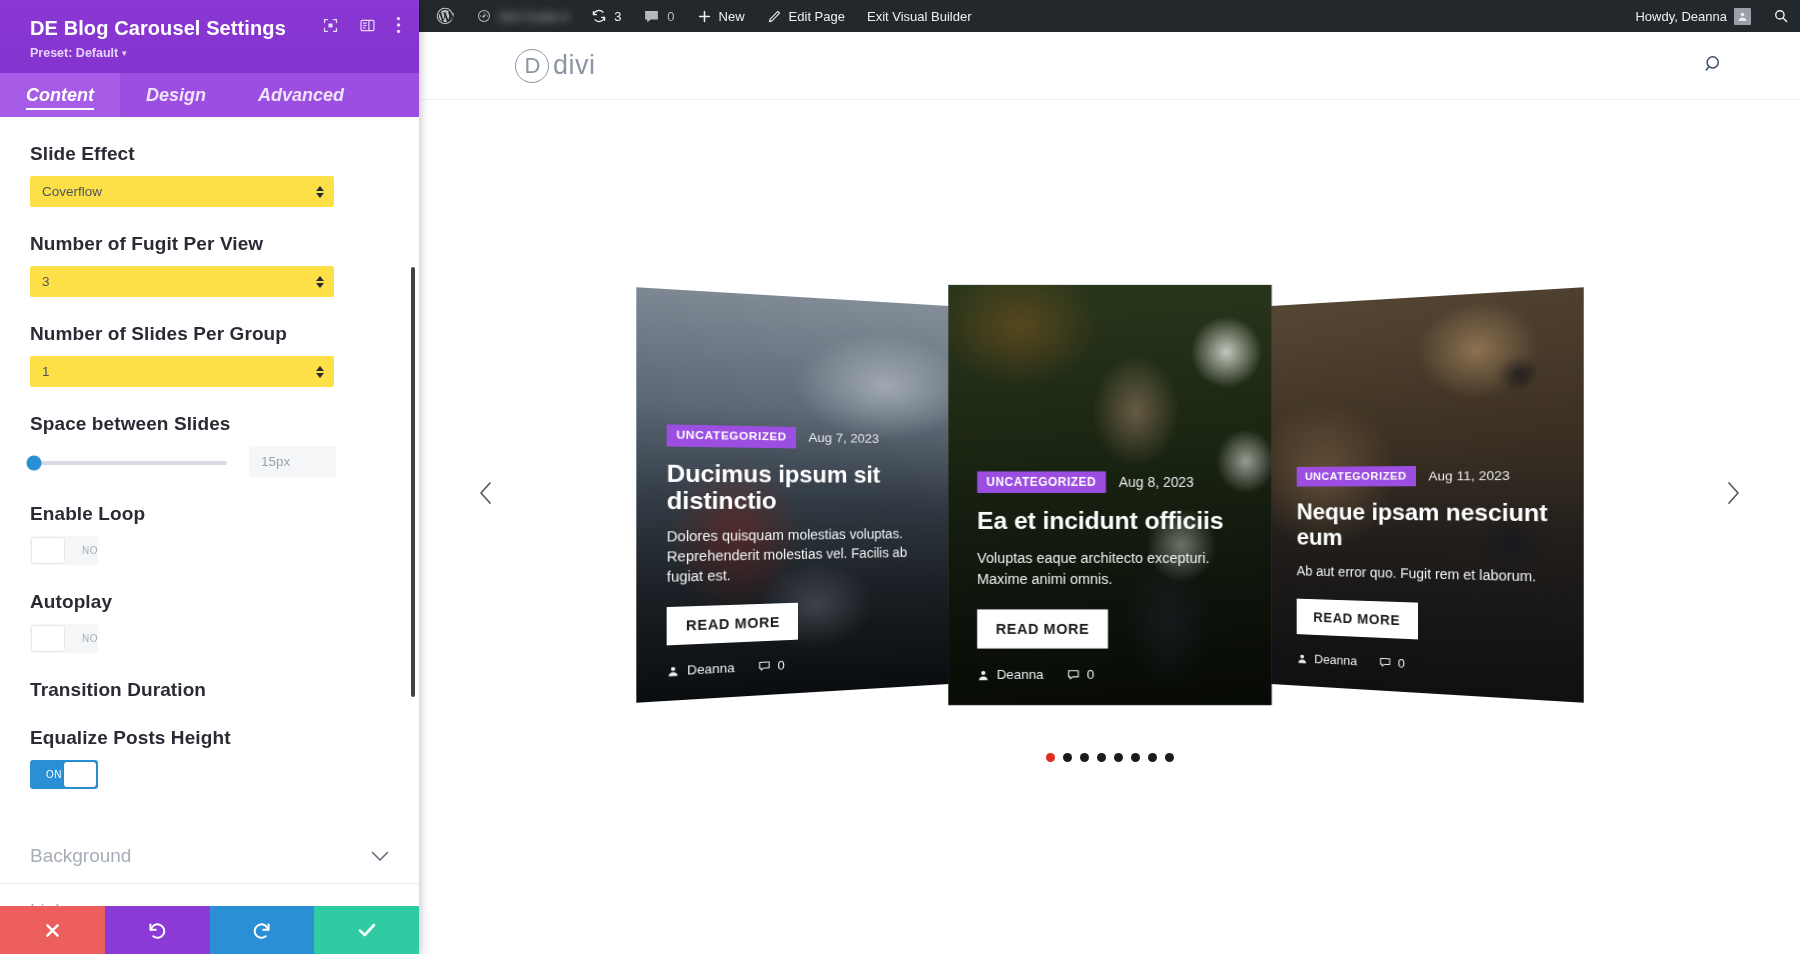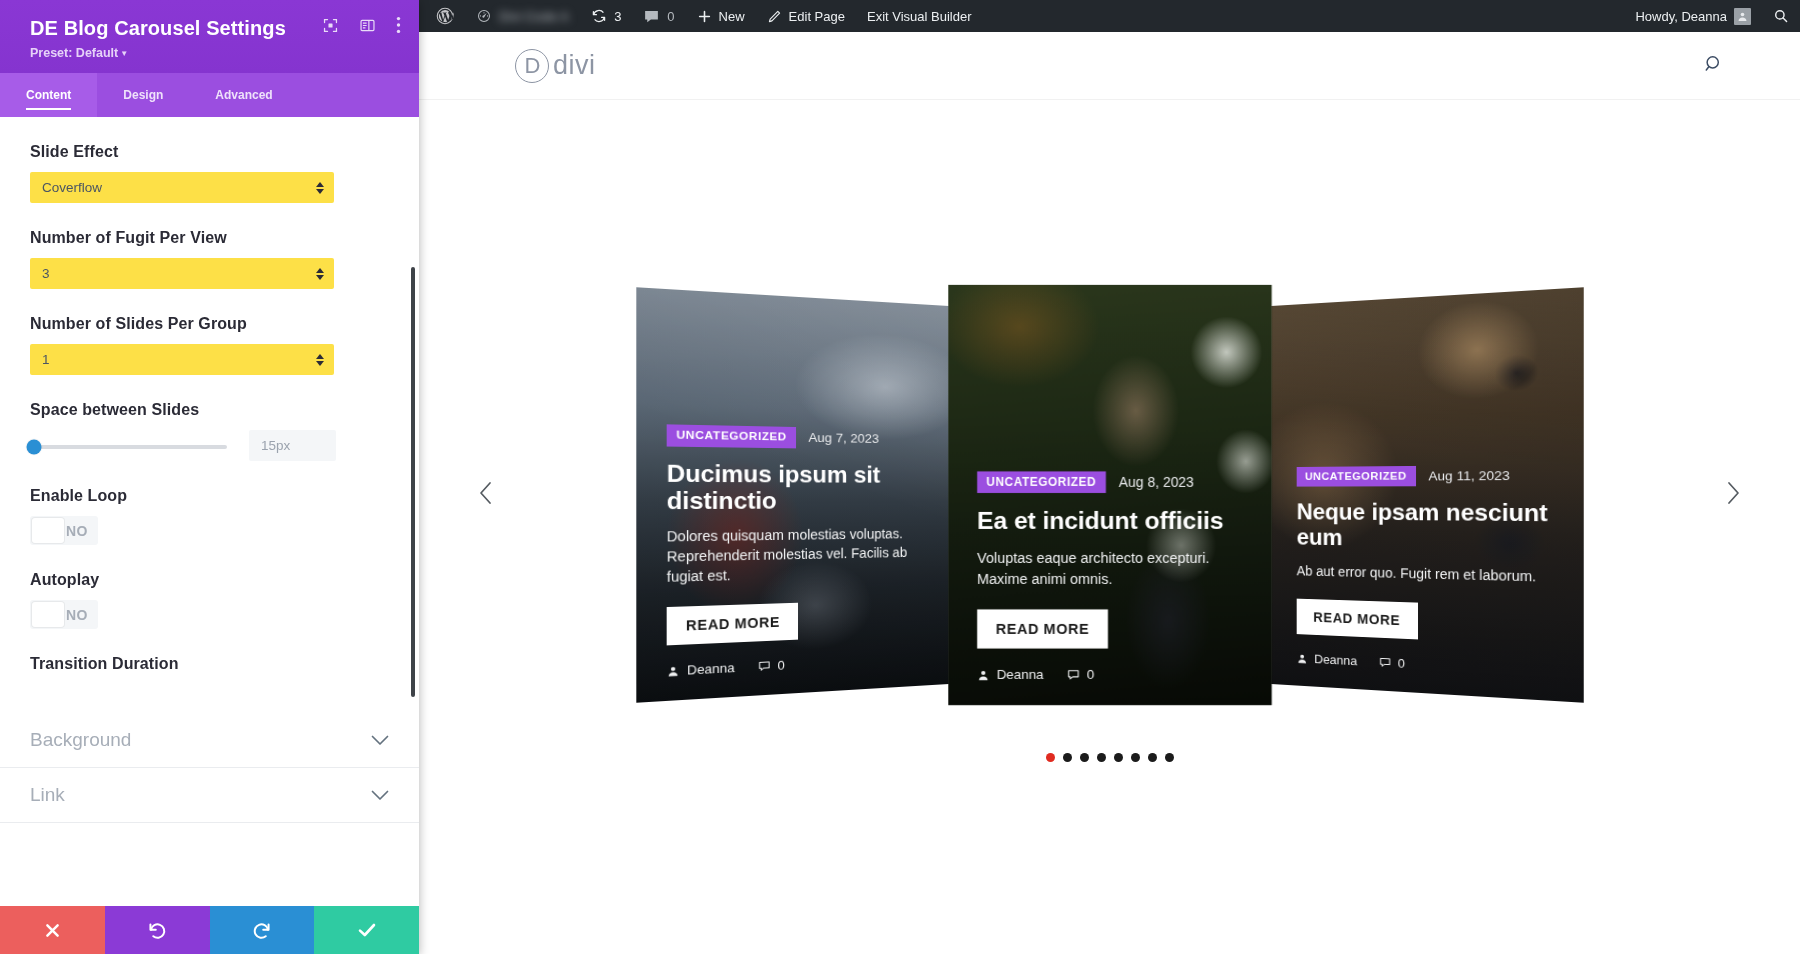--- a/index.html
+++ b/index.html
@@ -41,38 +41,38 @@
   }
   .sp-hicon { color: #e9dbf8; cursor: pointer; line-height: 0; }
   .sp-hicon svg { display: block; }
 
   .sp-tabs {
     display: flex; background: #9b4ee0;
     height: 44px; align-items: stretch;
   }
   .sp-tab {
     display: flex; align-items: center; justify-content: center;
-    color: #efe2fb; font-size: 12px; font-weight: 600;
-    padding: 0 26px; cursor: pointer; position: relative;
+    color: #efe2fb; font-size: 18px; font-weight: 600;
+    padding: 0 26px; cursor: pointer; position: relative; font-style: italic;
   }
   .sp-tab.active { background: #a75ce8; color: #fff; }
   .sp-tab.active:after {
     content: ""; position: absolute; left: 26px; right: 26px; bottom: 7px;
     height: 2px; background: #fff;
   }
 
   .sp-body {
     flex: 1; overflow: hidden; position: relative;
     background: #fff; padding: 0;
   }
   .sp-scroll { padding: 26px 30px 0 30px; }
 
   .field { margin-bottom: 26px; }
   .field-label {
-    font-size: 16px; color: #2b2b36; font-weight: 700;
+    font-size: 19px; color: #2b2b36; font-weight: 700;
     margin-bottom: 11px; letter-spacing: .1px;
   }
   .select-box {
     position: relative; width: 304px; height: 31px;
     background: #fde047; border: none; border-radius: 2px;
     display: flex; align-items: center;
     padding: 0 26px 0 12px;
     font-size: 13.5px; color: #4b5563; cursor: pointer;
   }
   .select-box .arrows {
@@ -106,22 +106,22 @@
 
   .toggle {
     width: 68px; height: 29px; background: #f4f6f8; border-radius: 3px;
     display: flex; align-items: center; position: relative; cursor: pointer;
   }
   .toggle .knob {
     width: 32px; height: 25px; background: #fff; border-radius: 3px;
     margin: 0 2px; box-shadow: 0 0 0 1px rgba(0,0,0,.05);
   }
   .toggle .t-text {
-    font-size: 14px; font-weight: 700; color: #a6adb7;
-    flex: 1; text-align: left; letter-spacing: .5px;
+    font-size: 10px; font-weight: 400; color: #a6adb7;
+    flex: 1; text-align: right; letter-spacing: .5px;
   }
   .toggle.on { background: #2a8fd4; }
   .toggle.on .t-text { color: #fff; order: 0; }
   .toggle.on .knob { order: 1; }
 
   .text-input {
     width: 304px; height: 31px; background: #f4f6f8; border-radius: 2px;
     display: flex; align-items: center; padding-left: 12px;
     font-size: 13.5px; color: #a8afb9;
   }
@@ -616,20 +616,27 @@
           <div class="toggle">
             <div class="knob"></div>
             <div class="t-text">NO</div>
           </div>
         </div>
 
         <div class="field">
           <div class="field-label">Transition Duration</div>
         </div>
 
+        <div class="field">
+          <div class="field-label">Equalize Posts Height</div>
+          <div class="toggle on">
+            <div class="t-text">ON</div>
+            <div class="knob"></div>
+          </div>
+        </div>
 
       </div>
 
       <div style="height:14px"></div>
       <div class="collapse-row">
         <span class="c-label">Background</span>
         <span class="chev">
           <svg width="18" height="11" viewBox="0 0 18 11" fill="none" stroke="#64727f" stroke-width="1.7" stroke-linecap="round" stroke-linejoin="round">
               <path d="M1.5 1.5 9 9l7.5-7.5"></path>
             </svg>

